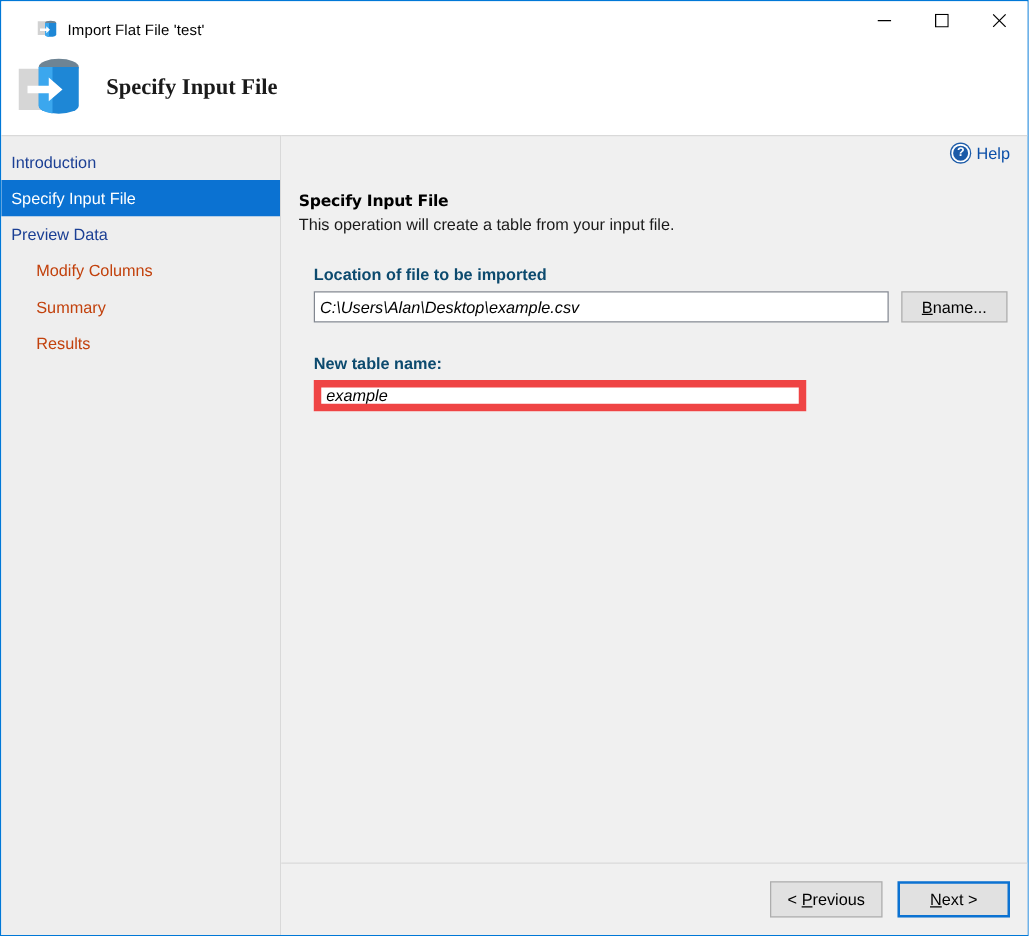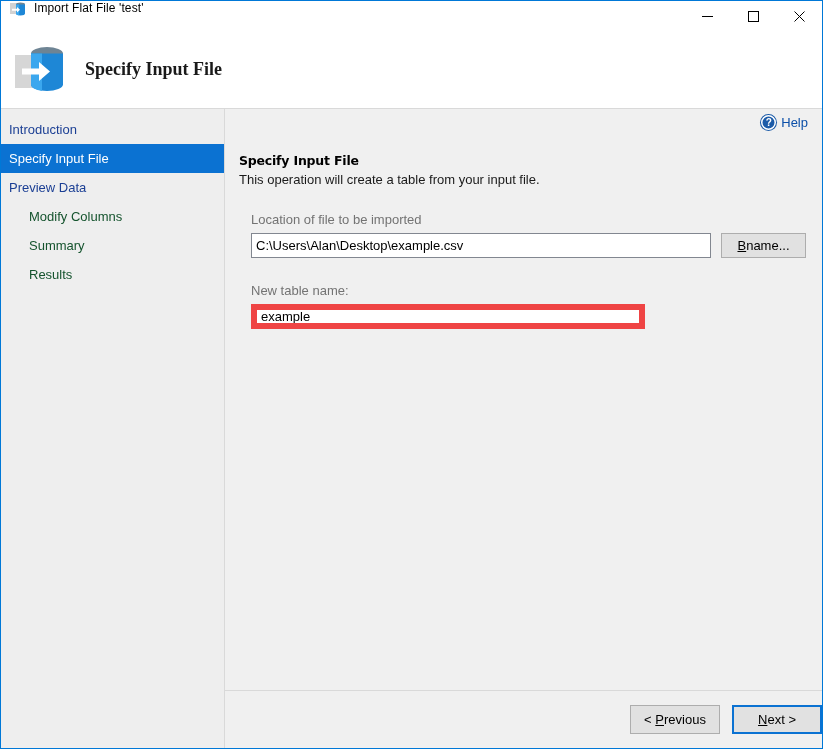--- a/index.html
+++ b/index.html
@@ -22,21 +22,22 @@
     overflow: hidden;
   }
 
   
   .titlebar {
     position: absolute;
     top: 0; left: 0; right: 0;
     height: 30px;
     background: #ffffff;
     display: flex;
-    align-items: flex-start;
+    align-items: flex-end;
+    padding-left: 20px;
   }
   .titlebar-icon {
     width: 16px;
     height: 16px;
     margin-left: 9px;
     margin-right: 8px;
     flex: none;
     position: relative;
   }
   .titlebar-text {
@@ -113,21 +114,21 @@
     display: flex;
     align-items: center;
     padding-left: 8px;
     font-size: 13px;
     color: #1b3f94;
     box-sizing: border-box;
     cursor: default;
     user-select: none;
   }
   .nav-item.disabled {
-    color: #14532d;
+    color: #c2410c;
     padding-left: 28px;
   }
   .nav-item.selected {
     background: #0b72d2;
     color: #ffffff;
   }
 
   .content {
     flex: 1;
     background: #f0f0f0;
@@ -186,39 +187,41 @@
     color: #1a1a1a;
     margin: 0;
   }
 
   .field-group {
     margin-top: 25px;
     margin-left: 12px;
   }
   .field-label {
     font-size: 13px;
-    color: #737373;
+    color: #0c4a6e;
     margin-bottom: 6px;
+    font-weight: bold;
   }
   .field-row {
     display: flex;
     align-items: stretch;
     gap: 10px;
   }
   .text-input {
     height: 25px;
     box-sizing: border-box;
     background: #ffffff;
     border: 1px solid #828790;
     font-family: "Liberation Sans", sans-serif;
     font-size: 13px;
     color: #000000;
     padding: 0 4px 0 4px;
     outline: none;
     line-height: 23px;
+    font-style: italic;
   }
   .text-input.wide { width: 460px; }
   .text-input.focused {
     border: 6px solid #ef4444;
     width: 394px;
   }
 
   .btn {
     font-family: "Liberation Sans", sans-serif;
     font-size: 13px;
@@ -236,20 +239,21 @@
 
   
   .footer {
     height: 58px;
     flex: none;
     border-top: 1px solid #d9d9d9;
     background: #f0f0f0;
     display: flex;
     align-items: center;
     justify-content: flex-end;
+    padding-right: 14px;
     gap: 12px;
     box-sizing: border-box;
   }
   .btn-nav {
     width: 90px;
     height: 29px;
   }
   .btn-nav.default {
     border: 2px solid #0b72d2;
   }

